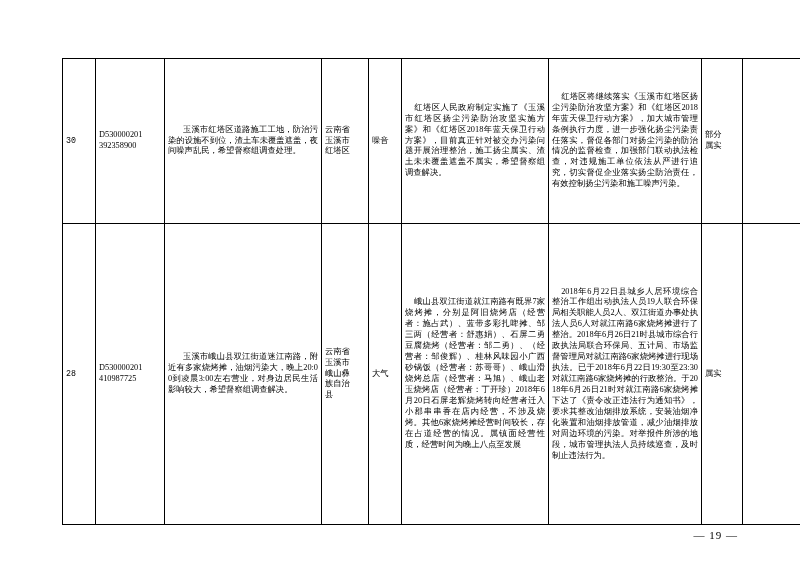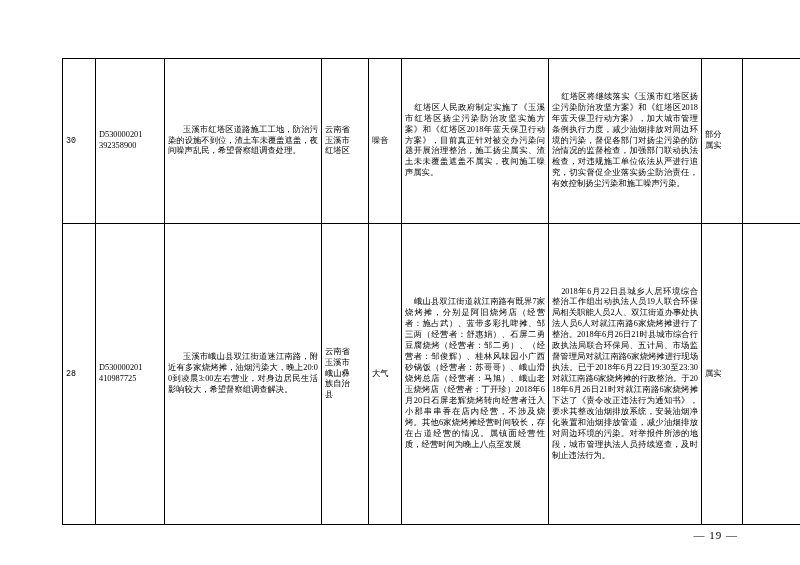--- a/index.html
+++ b/index.html
@@ -93,24 +93,24 @@
         </td>
         <td class="col-region">
           <span class="vert-text">云南省</span>
           <span class="vert-text">玉溪市</span>
           <span class="vert-text">红塔区</span>
         </td>
         <td class="col-type">
           <span class="vert-text">噪音</span>
         </td>
         <td class="col-deal">
-          <span class="indent2">红塔区人民政府制定实施了《玉溪市红塔区扬尘污染防治攻坚实施方案》和《红塔区2018年蓝天保卫行动方案》，目前真正针对被交办污染问题开展治理整治，施工扬尘属实、渣土未未覆盖遮盖不属实，夜间施工噪声属实。</span>
+          <span class="indent2">红塔区人民政府制定实施了《玉溪市红塔区扬尘污染防治攻坚实施方案》和《红塔区2018年蓝天保卫行动方案》，目前真正针对被交办污染问题开展治理整治，施工扬尘属实、渣土未未覆盖遮盖不属实，希望督察组调查解决。</span>
         </td>
         <td class="col-result">
-          <span class="indent2">红塔区将继续落实《玉溪市红塔区扬尘污染防治攻坚方案》和《红塔区2018年蓝天保卫行动方案》，加大城市管理条例执行力度，减少油烟排放对周边环境的污染，督促各部门对扬尘污染的防治情况的监督检查，加强部门联动执法检查，对违规施工单位依法从严进行追究，切实督促企业落实扬尘防治责任，有效控制扬尘污染和施工噪声污染。</span>
+          <span class="indent2">红塔区将继续落实《玉溪市红塔区扬尘污染防治攻坚方案》和《红塔区2018年蓝天保卫行动方案》，加大城市管理条例执行力度，进一步强化扬尘污染责任落实，督促各部门对扬尘污染的防治情况的监督检查，加强部门联动执法检查，对违规施工单位依法从严进行追究，切实督促企业落实扬尘防治责任，有效控制扬尘污染和施工噪声污染。</span>
         </td>
         <td class="col-status">
           <span class="vert-text">部分</span>
           <span class="vert-text">属实</span>
         </td>
         <td class="col-tail"></td>
       </tr>
 
       <tr class="row-b">
         <td class="col-no">28</td>

